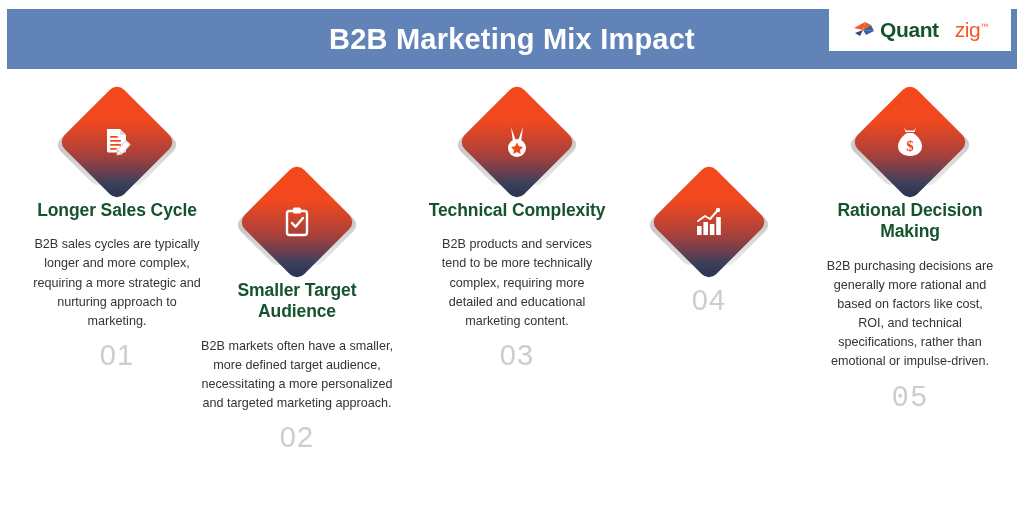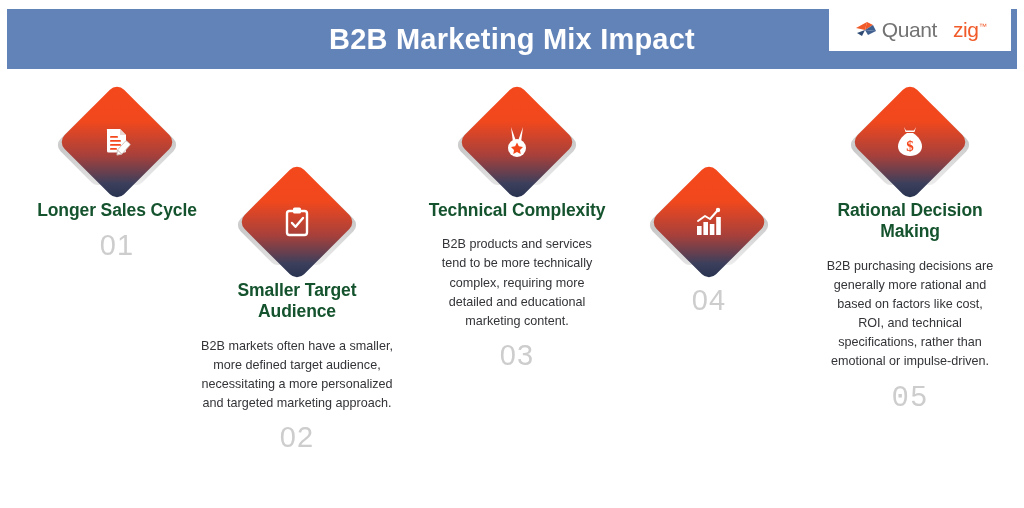--- a/index.html
+++ b/index.html
@@ -61,21 +61,21 @@
     display: block;
   }
 
   .logo-word {
     font-size: 21px;
     letter-spacing: -0.4px;
     line-height: 1;
     position: relative;
     top: -1px;
   }
-  .logo-quant { color: #737373; }
+  .logo-quant { color: #14532d; font-weight: bold; }
   .logo-zig   { color: #f15a29; margin-left: 16px; }
   .logo-tm {
     font-size: 8px;
     color: #f15a29;
     vertical-align: super;
   }
 
   
   .card {
     position: absolute;
@@ -209,20 +209,21 @@
           <rect x="12" y="21" width="11" height="1.8" rx="0.9" fill="#f4471c"></rect>
           <rect x="12" y="25" width="7" height="1.8" rx="0.9" fill="#f4471c"></rect>
           <g transform="rotate(42 26 25)">
             <rect x="22.5" y="18" width="6" height="13" rx="1" fill="#ffffff" stroke="#c9b9b4" stroke-width="0.8"></rect>
             <path d="M22.5 31 l3 4 l3 -4 z" fill="#ffffff" stroke="#c9b9b4" stroke-width="0.8"></path>
           </g>
         </svg>
       </div>
     </div>
     <div class="card-title">Longer Sales Cycle</div>
+    <div class="card-desc">B2B sales cycles are typically longer and more complex, requiring a more strategic and nurturing approach to marketing.</div>
     <div class="card-num">01</div>
   </div>
 
   <div class="card card-2">
     <div class="badge">
       <div class="diamond-shadow left"></div>
       <div class="diamond-shadow right"></div>
       <div class="diamond-main"></div>
       <div class="diamond-icon">
         <svg width="36" height="36" viewBox="0 0 36 36">

